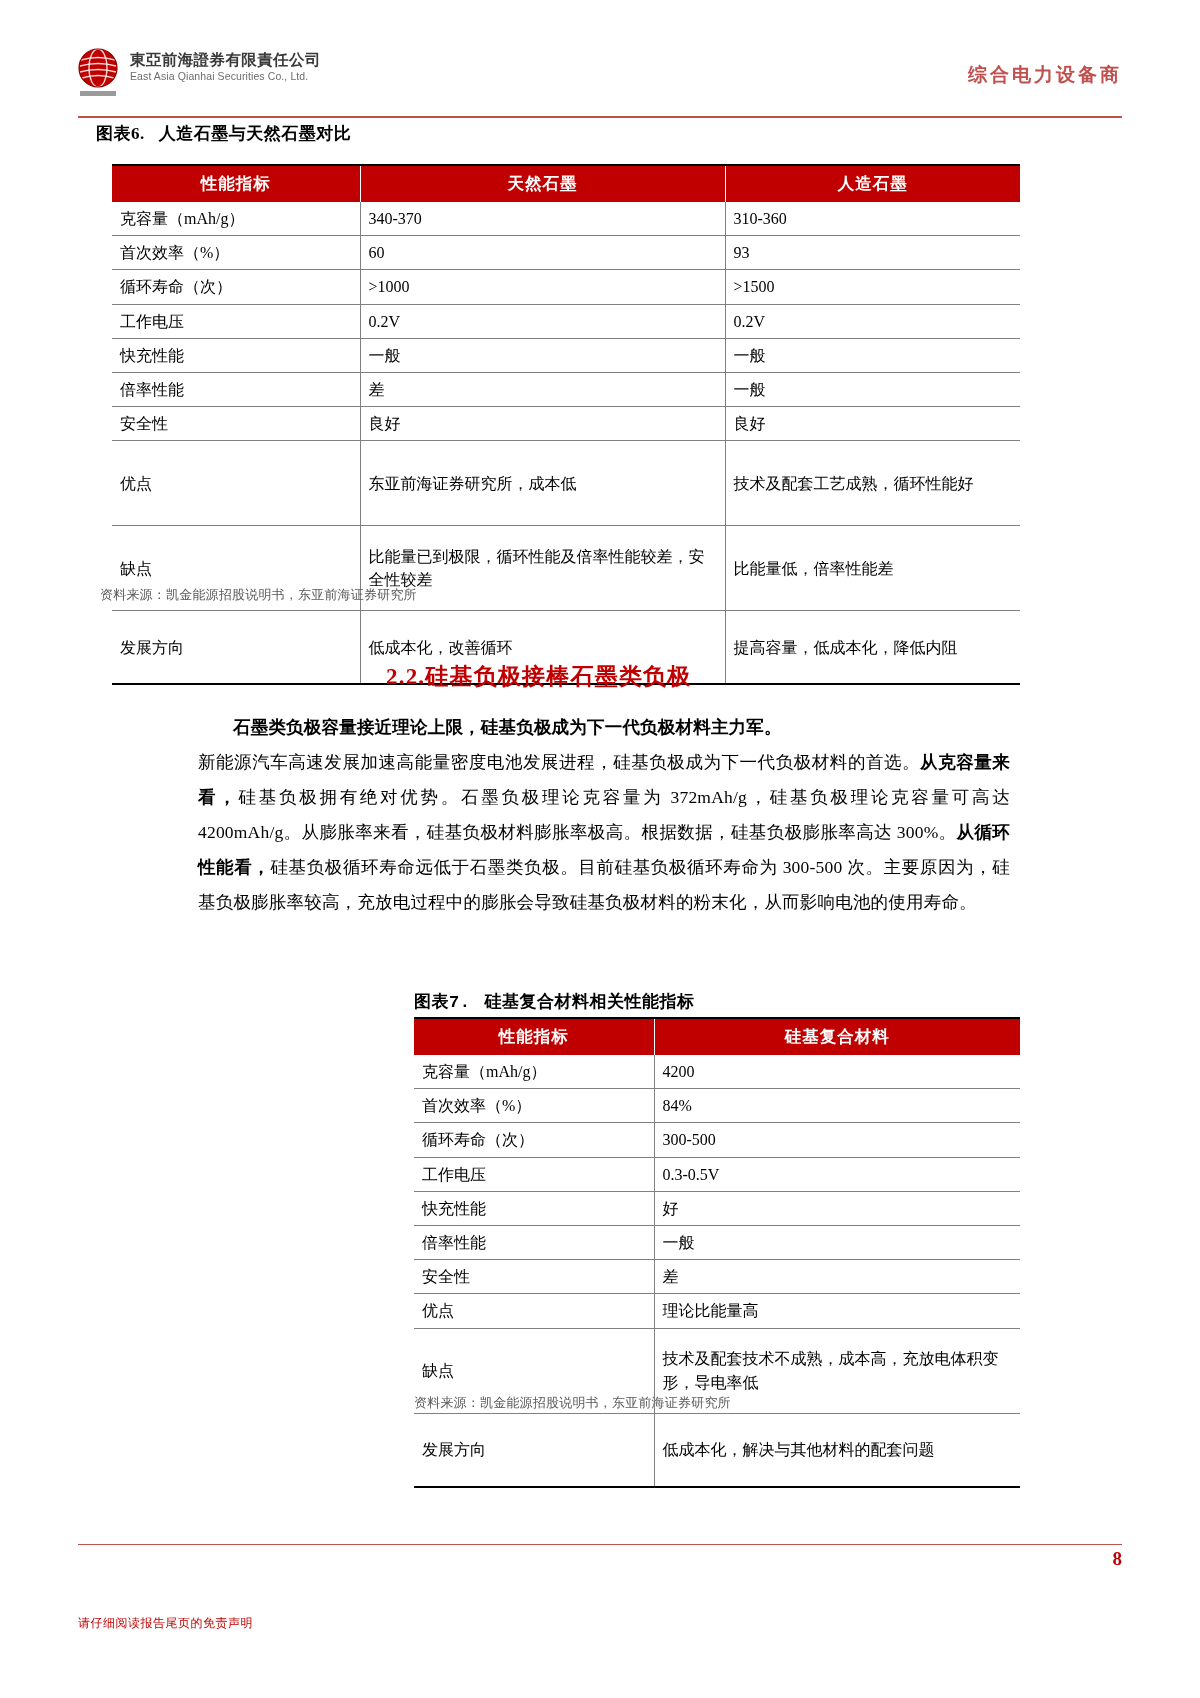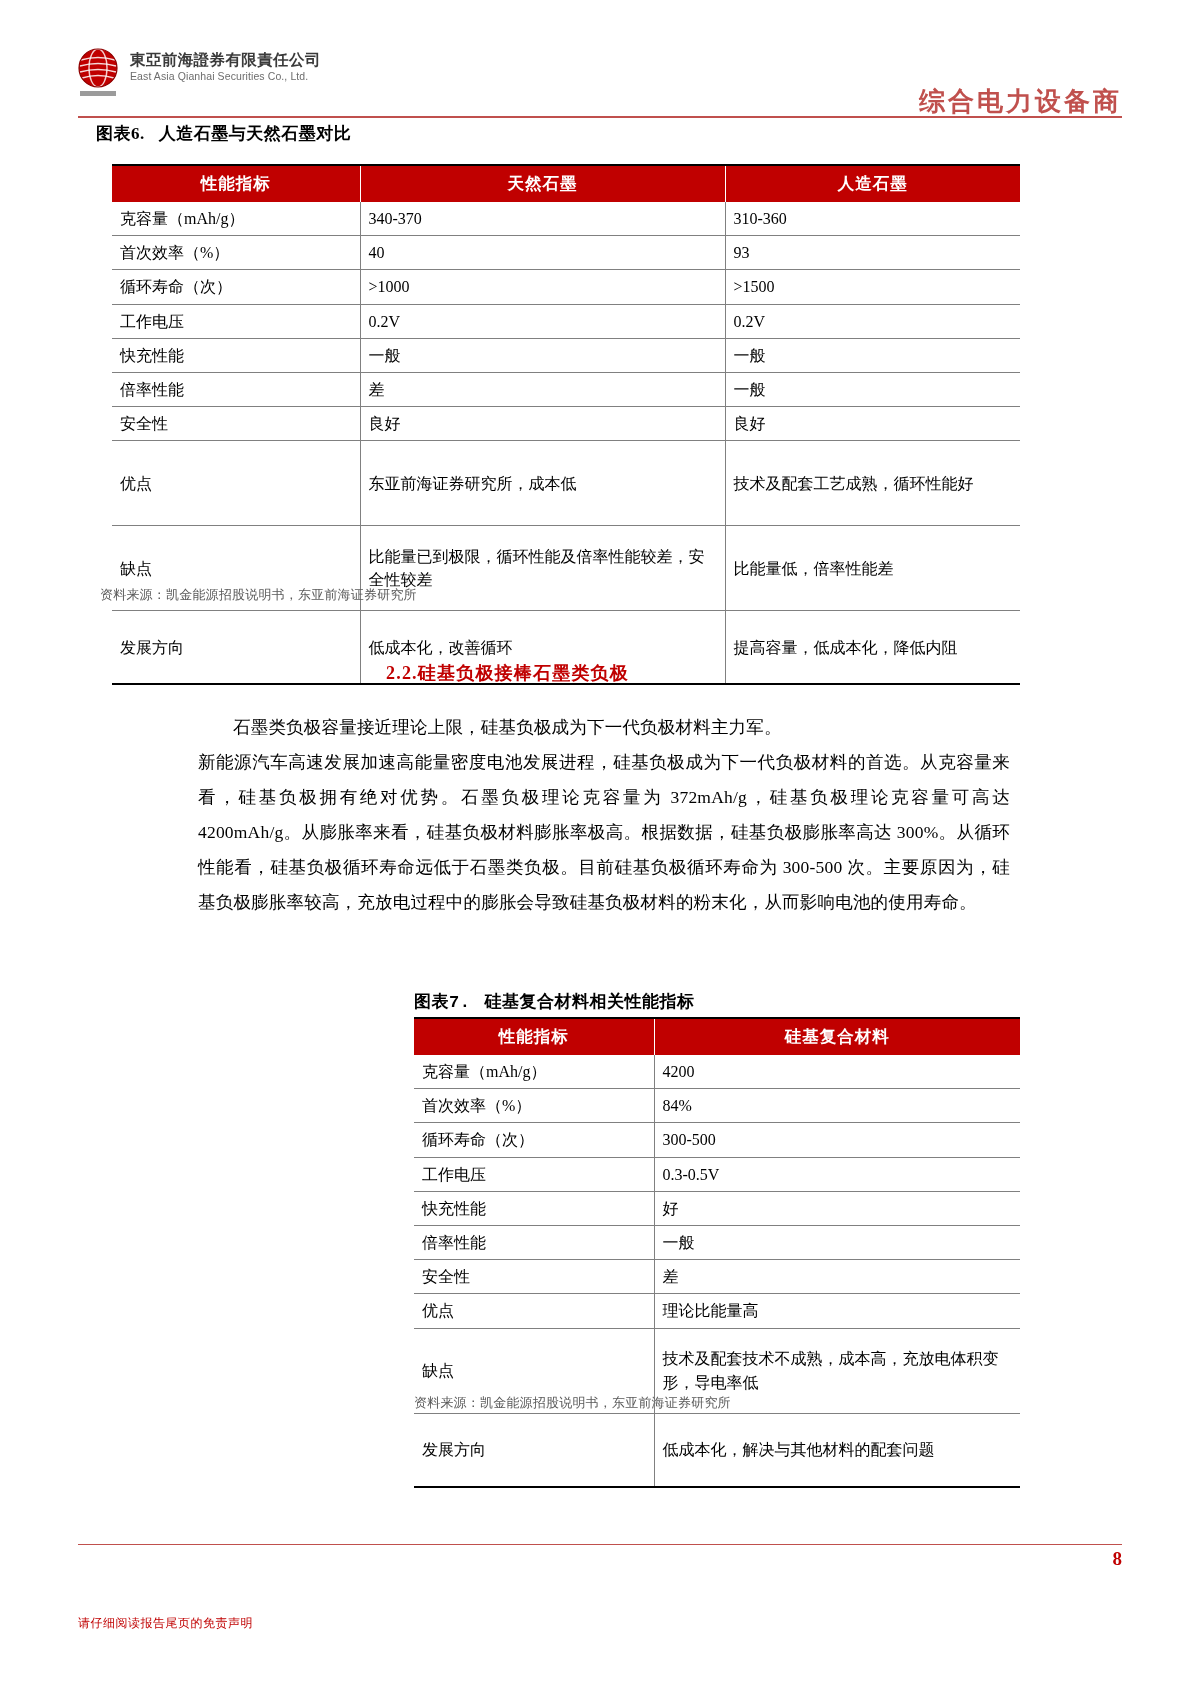--- a/index.html
+++ b/index.html
@@ -64,22 +64,22 @@
   .brand-en {
     font-family: "Liberation Sans", sans-serif;
     font-size: 10.5px;
     color: #6d6d6d;
     letter-spacing: 0.1px;
     margin-top: 3px;
   }
   .header-right {
     position: absolute;
     right: 0;
-    top: 36px;
-    font-size: 26px;
+    top: 14px;
+    font-size: 19px;
     font-weight: bold;
     color: #c0504d;
     letter-spacing: 3px;
   }
   .header-rule {
     position: absolute;
     left: 78px;
     top: 112px;
     width: 1044px;
     height: 0;
@@ -140,40 +140,40 @@
   
   #t6-title { position: absolute; left: 96px; top: 118px; }
   #t6-wrap  { position: absolute; left: 112px; top: 160px; width: 908px; }
   #t6-source{ position: absolute; left: 100px; top: 582px; }
 
   
   .section-h {
     position: absolute;
     left: 386px;
     top: 657px;
-    font-size: 18px;
+    font-size: 23px;
     font-weight: bold;
     color: #c00000;
     letter-spacing: 1.2px;
     white-space: nowrap;
   }
 
   
   .body-block {
     position: absolute;
     left: 198px;
     top: 706px;
     width: 812px;
     font-size: 17.5px;
     line-height: 35px;
     text-align: justify;
     text-justify: inter-ideograph;
     letter-spacing: 0.2px;
   }
-  .body-block b { font-weight: normal; }
+  .body-block b { font-weight: bold; }
   .body-block .indent { text-indent: 2em; display: block; }
 
   
   #t7-title { position: absolute; left: 414px; top: 986px; font-family: Liberation Mono, monospace; }
   #t7-wrap  { position: absolute; left: 414px; top: 1013px; width: 606px; }
   #t7-source{ position: absolute; left: 414px; top: 1390px; }
 
   
   .footer-rule {
     position: absolute;
@@ -252,21 +252,21 @@
         </tr>
       </thead>
       <tbody id="t6-body">
           <tr>
             <td>克容量（mAh/g）</td>
             <td>340-370</td>
             <td>310-360</td>
           </tr>
           <tr>
             <td>首次效率（%）</td>
-            <td>40</td>
+            <td>60</td>
             <td>93</td>
           </tr>
           <tr>
             <td>循环寿命（次）</td>
             <td>&gt;1000</td>
             <td>&gt;1500</td>
           </tr>
           <tr>
             <td>工作电压</td>
             <td>0.2V</td>

